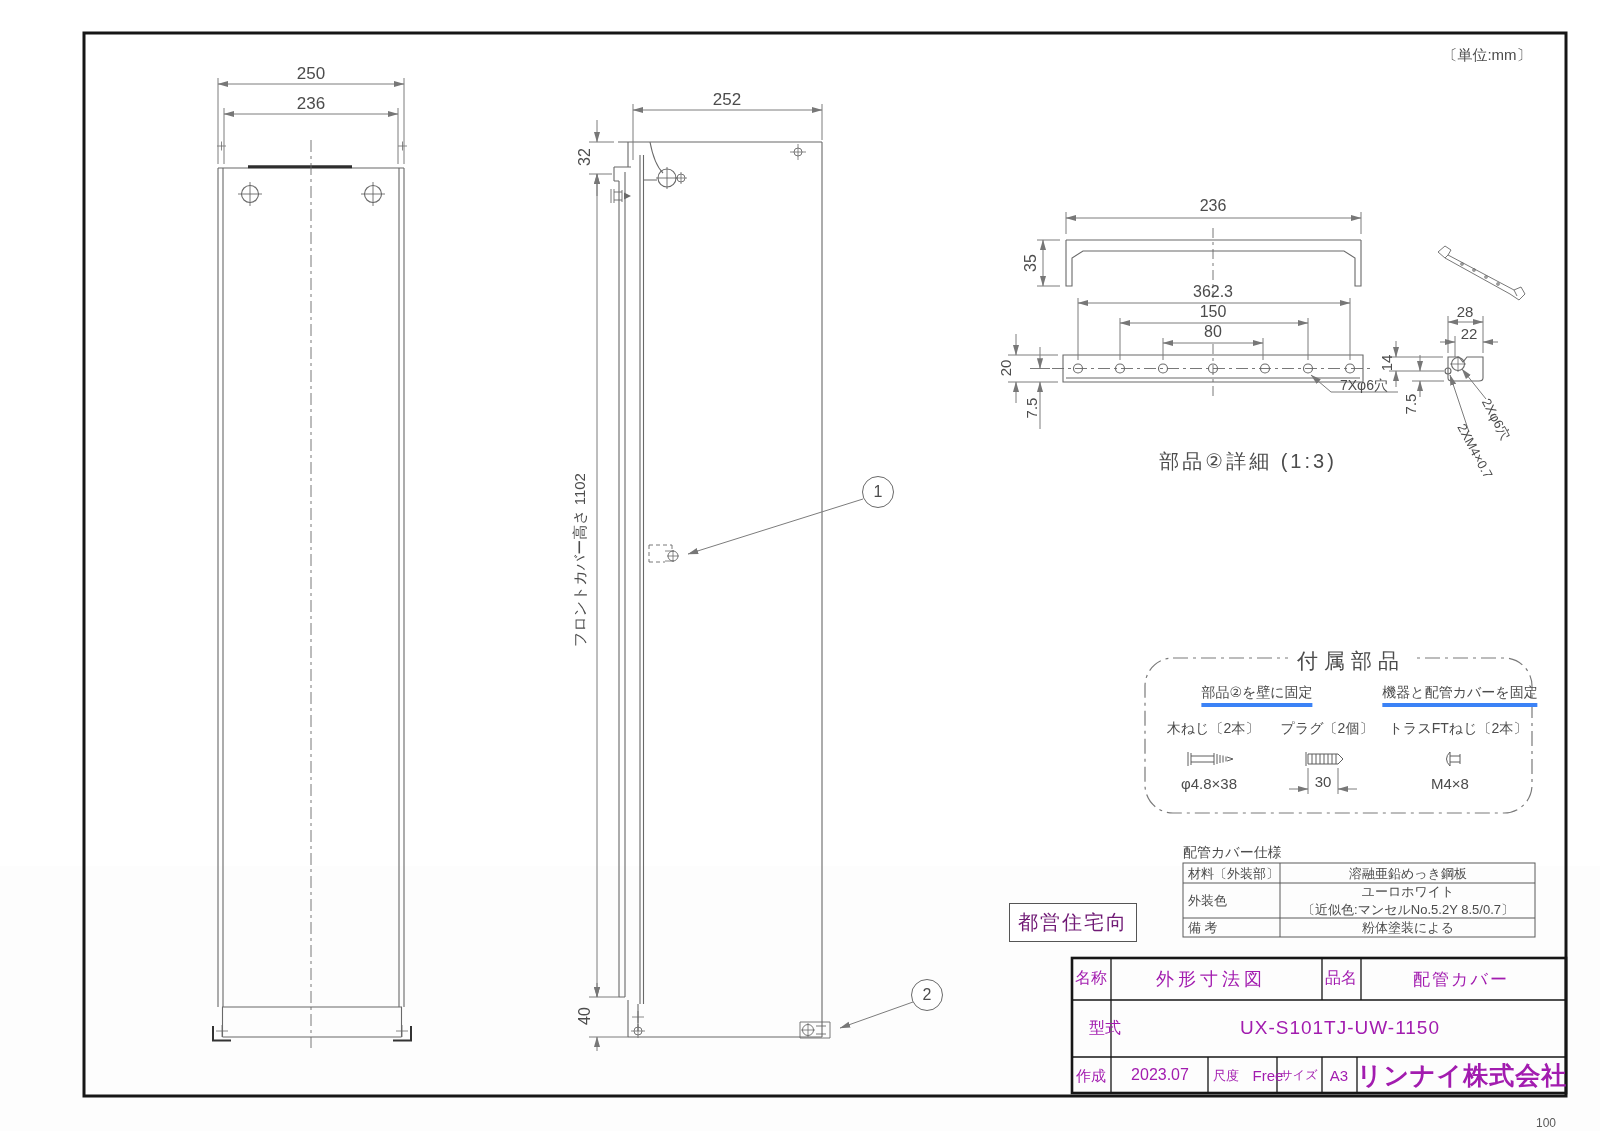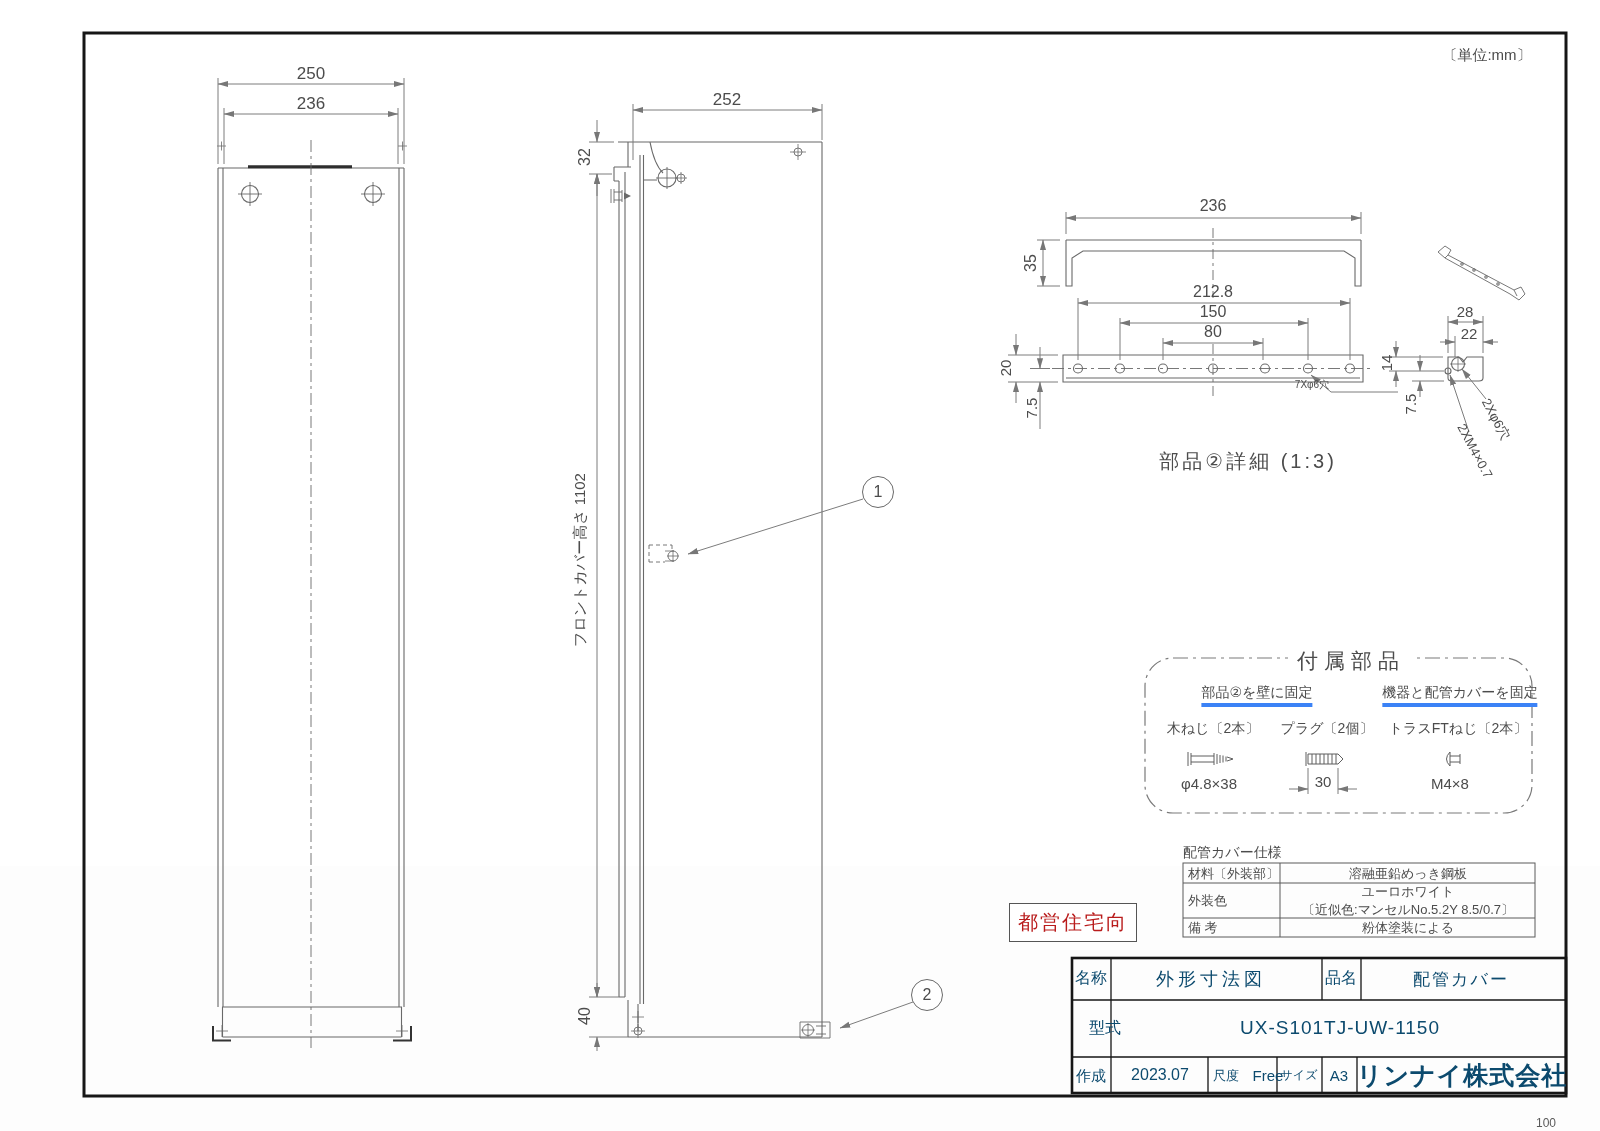--- a/index.html
+++ b/index.html
@@ -9,22 +9,22 @@
   svg{position:absolute;left:0;top:0;}
   .t{position:absolute;white-space:nowrap;color:#4c4c4c;transform:translate(-50%,-50%);line-height:1;}
   .tl{position:absolute;white-space:nowrap;color:#4c4c4c;transform:translate(0,-50%);line-height:1;}
   .vt{transform:translate(-50%,-50%) rotate(-90deg);}
   .dg{transform:translate(-50%,-50%) rotate(62deg);}
   .ul{border-bottom:4px solid #3b82f6;padding-bottom:4px;}
   .balloon{position:absolute;width:30px;height:30px;border:1.2px solid #6a6a6a;border-radius:50%;
            background:#fff;display:flex;align-items:center;justify-content:center;
            font-size:16px;color:#4c4c4c;transform:translate(-50%,-50%);}
   .stamp{position:absolute;border:1.5px solid #555;background:#fff;display:flex;align-items:center;
-         justify-content:center;color:#b91c1c;}
-  .tb{color:#0c4a6e;}
+         justify-content:center;color:#701a75;}
+  .tb{color:#a21caf;}
 </style>
 </head>
 <body>
 
 <div id="sheet">
 
 <svg width="1600" height="1131" viewBox="0 0 1600 1131">
   <defs>
     <marker id="ar" viewBox="0 0 10 8" refX="9.6" refY="4" markerWidth="11" markerHeight="8.5" orient="auto-start-reverse">
       <path d="M10,4 L0,1.1 L0,6.9 Z" fill="#777"></path>
@@ -173,26 +173,26 @@
 
 <div class="t" style="left:727px;top:99px;font-size:17px;">252</div>
 <div class="t vt" style="left:585px;top:157px;font-size:16px;">32</div>
 <div class="t vt" style="left:579px;top:560px;font-size:15px;">フロントカバー高さ 1102</div>
 <div class="t vt" style="left:585px;top:1016px;font-size:16px;">40</div>
 <div class="balloon" style="left:878px;top:492px;">1</div>
 <div class="balloon" style="left:927px;top:995px;">2</div>
 
 <div class="t" style="left:1213px;top:206px;font-size:16px;">236</div>
 <div class="t vt" style="left:1031px;top:263px;font-size:16px;">35</div>
-<div class="t" style="left:1213px;top:292px;font-size:16px;">212.8</div>
+<div class="t" style="left:1213px;top:292px;font-size:16px;">362.3</div>
 <div class="t" style="left:1213px;top:312px;font-size:16px;">150</div>
 <div class="t" style="left:1213px;top:332px;font-size:16px;">80</div>
 <div class="t vt" style="left:1005px;top:368px;font-size:15px;">20</div>
 <div class="t vt" style="left:1031px;top:408px;font-size:15px;">7.5</div>
-<div class="t" style="left:1312px;top:385px;font-size:10px;">7Xφ6穴</div>
+<div class="t" style="left:1364px;top:385px;font-size:14px;">7Xφ6穴</div>
 <div class="t" style="left:1465px;top:311px;font-size:15px;">28</div>
 <div class="t" style="left:1469px;top:333px;font-size:15px;">22</div>
 <div class="t vt" style="left:1386px;top:363px;font-size:15px;">14</div>
 <div class="t vt" style="left:1410px;top:404px;font-size:15px;">7.5</div>
 <div class="t dg" style="left:1496px;top:419px;font-size:13px;">2Xφ6穴</div>
 <div class="t dg" style="left:1475px;top:451px;font-size:13px;">2XM4×0.7</div>
 <div class="t" style="left:1248px;top:461px;font-size:20px;letter-spacing:3px;">部品②詳細 (1:3)</div>
 
 <div class="t" style="left:1351px;top:660px;font-size:21px;letter-spacing:6px;background:#fff;padding:0 6px;">付属部品</div>
 <div class="t ul" style="left:1257px;top:696px;font-size:14px;">部品②を壁に固定</div>

